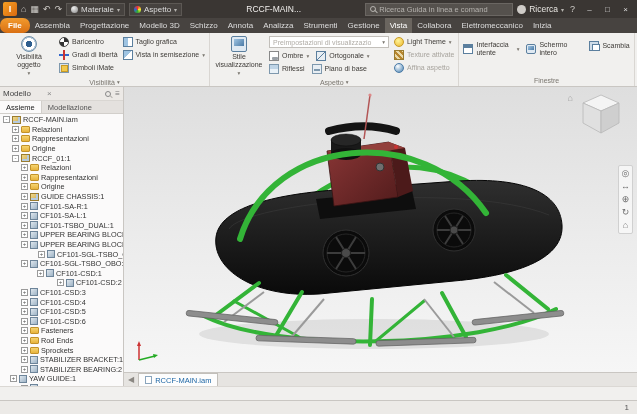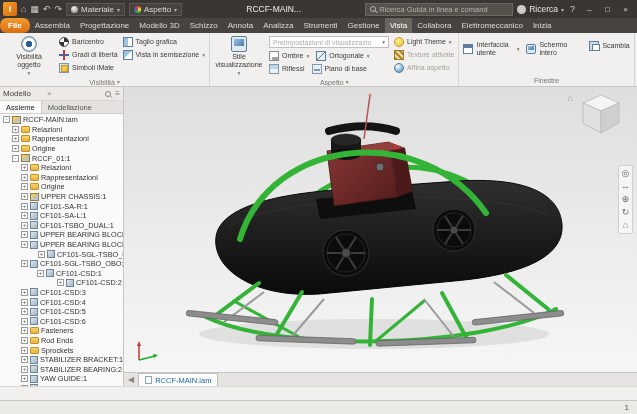--- a/index.html
+++ b/index.html
@@ -347,21 +347,21 @@
             <span>Rappresentazioni</span>
           </div>
           <div class="tree-row" style="padding-left: 21px;">
             <span class="expander">+</span>
             <span class="ticon ticon-fol"></span>
             <span>Origine</span>
           </div>
           <div class="tree-row" style="padding-left: 21px;">
             <span class="expander">+</span>
             <span class="ticon ticon-asm"></span>
-            <span>UPPER CHASSIS:1</span>
+            <span>GUIDE CHASSIS:1</span>
           </div>
           <div class="tree-row" style="padding-left: 21px;">
             <span class="expander">+</span>
             <span class="ticon ticon-part"></span>
             <span>CF101-SA-R:1</span>
           </div>
           <div class="tree-row" style="padding-left: 21px;">
             <span class="expander">+</span>
             <span class="ticon ticon-part"></span>
             <span>CF101-SA-L:1</span>
@@ -439,21 +439,21 @@
           <div class="tree-row" style="padding-left: 21px;">
             <span class="expander">+</span>
             <span class="ticon ticon-part"></span>
             <span>STABILIZER BRACKET:1</span>
           </div>
           <div class="tree-row" style="padding-left: 21px;">
             <span class="expander">+</span>
             <span class="ticon ticon-part"></span>
             <span>STABILIZER BEARING:2</span>
           </div>
-          <div class="tree-row" style="padding-left: 21px;">
+          <div class="tree-row" style="padding-left: 10px;">
             <span class="expander">+</span>
             <span class="ticon ticon-part"></span>
             <span>YAW GUIDE:1</span>
           </div>
           <div class="tree-row" style="padding-left: 21px;">
             <span class="expander">+</span>
             <span class="ticon ticon-part"></span>
             <span>YAW GUIDE:2</span>
           </div>
         </div>

